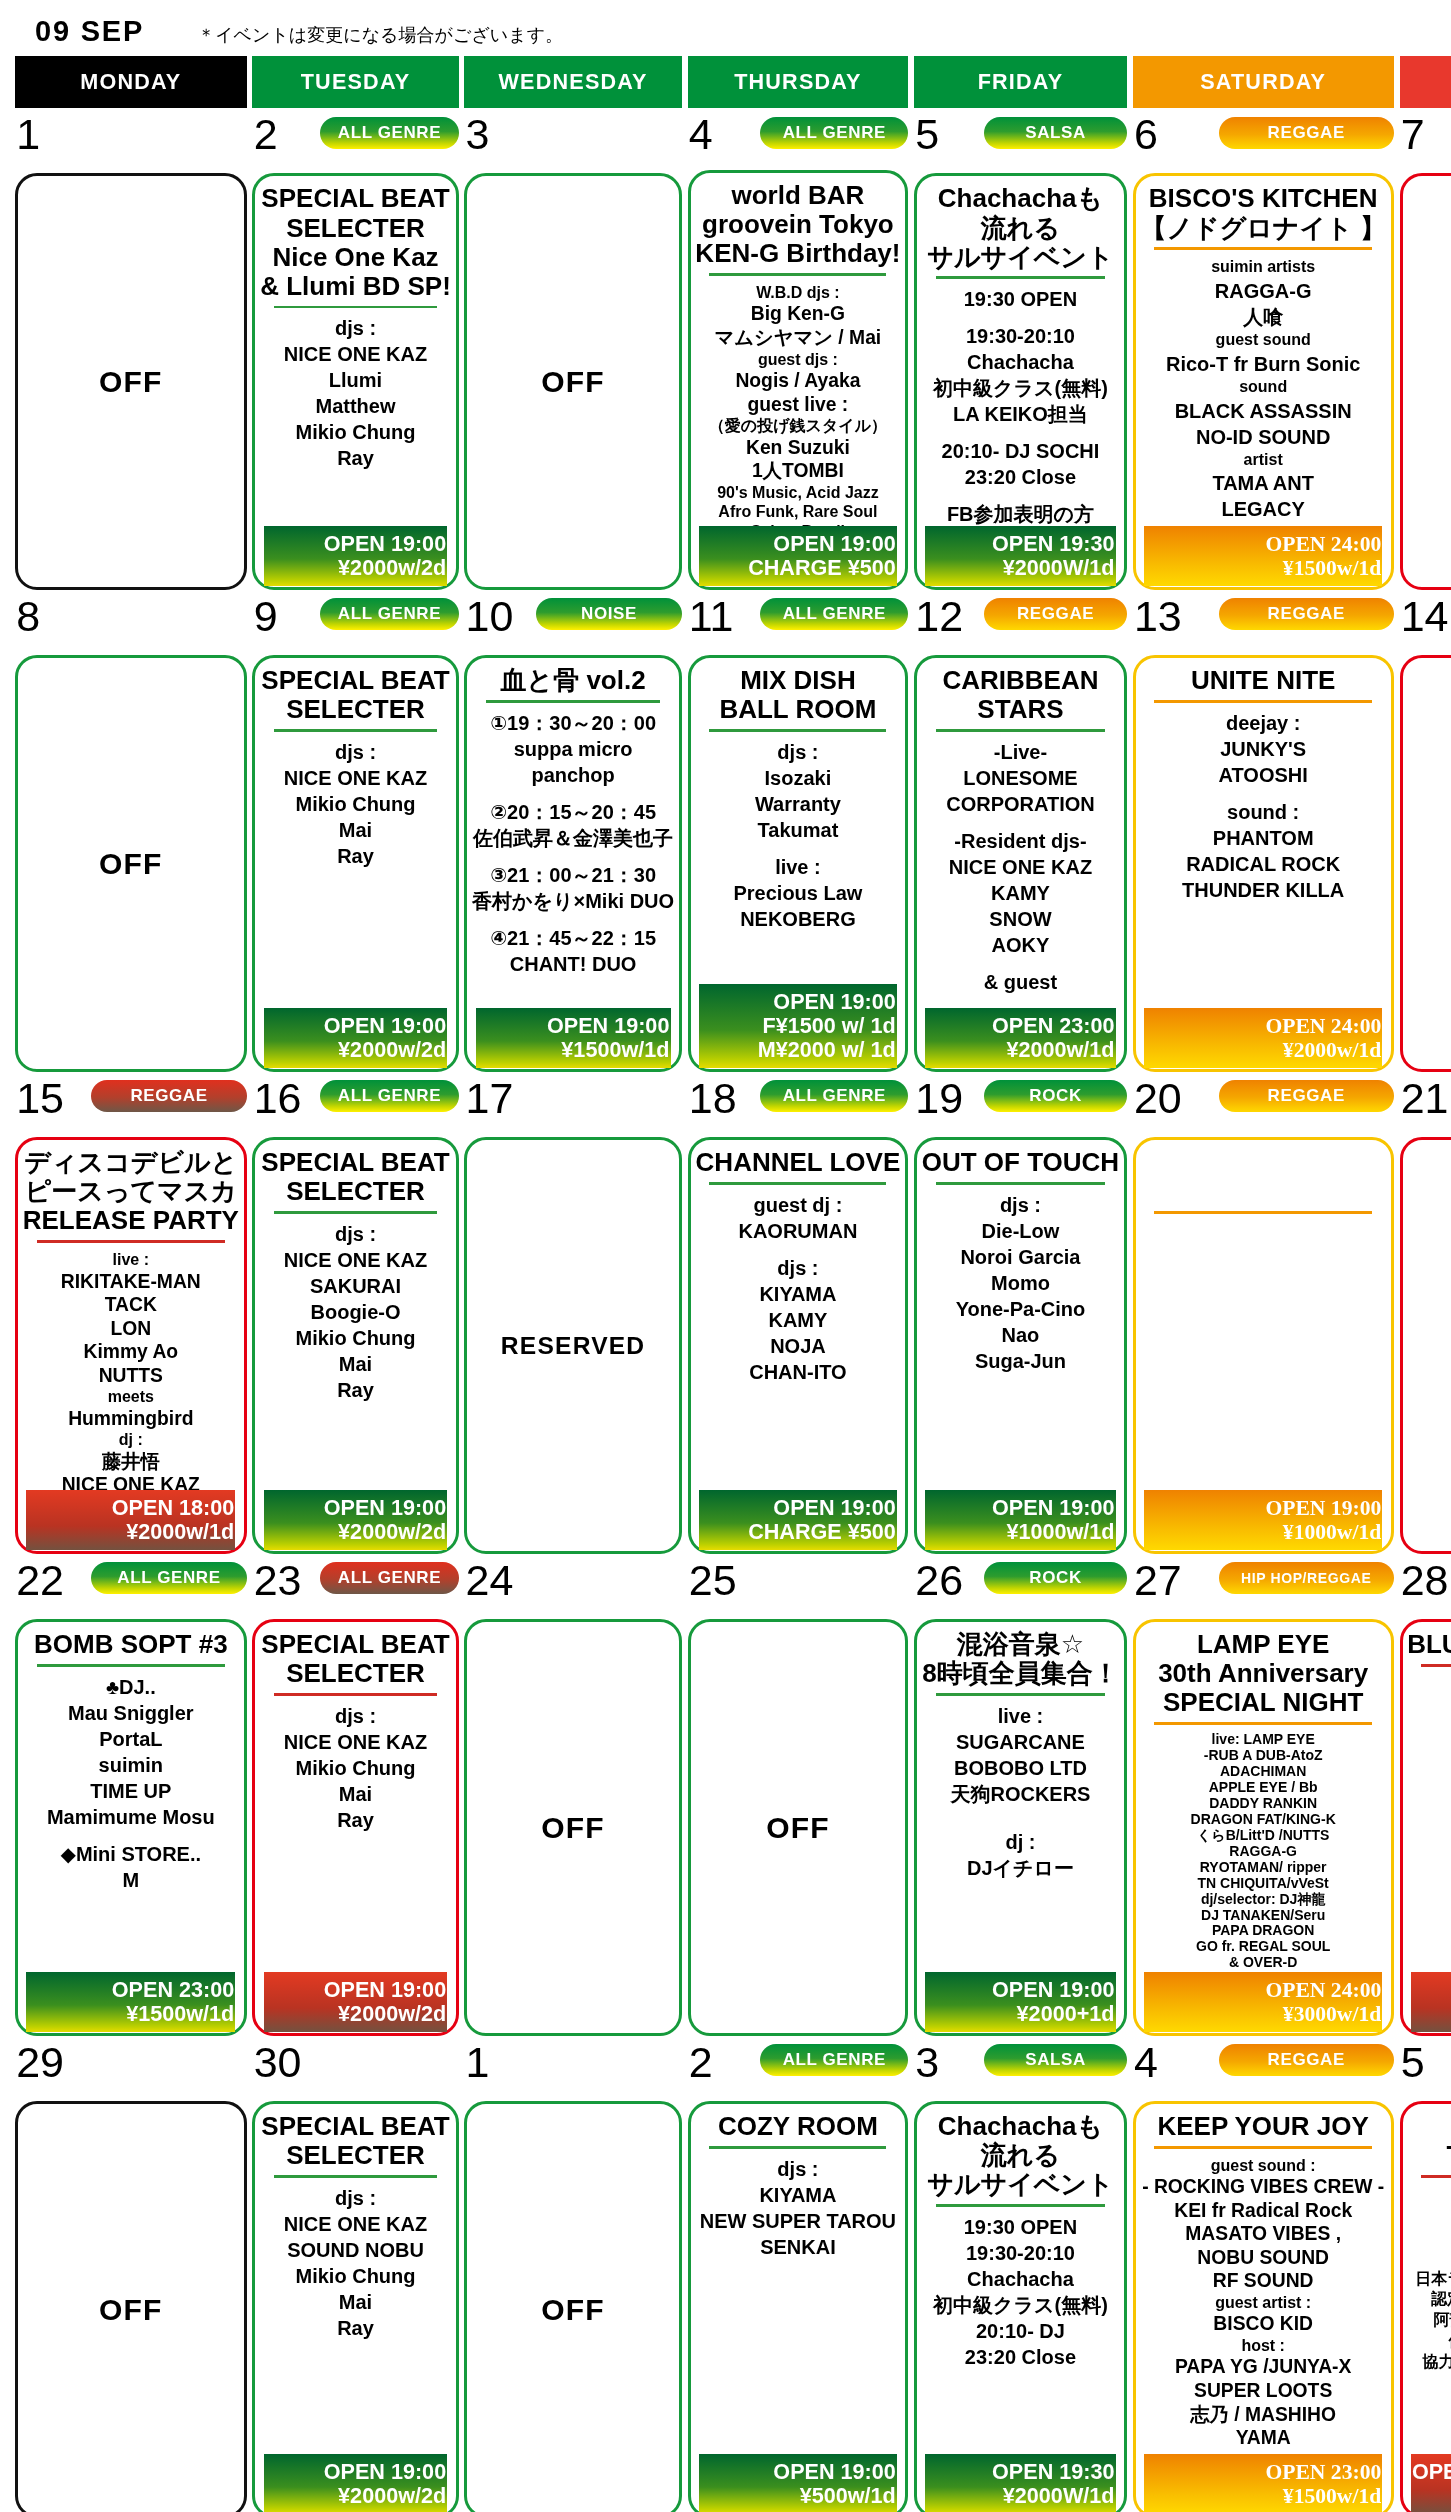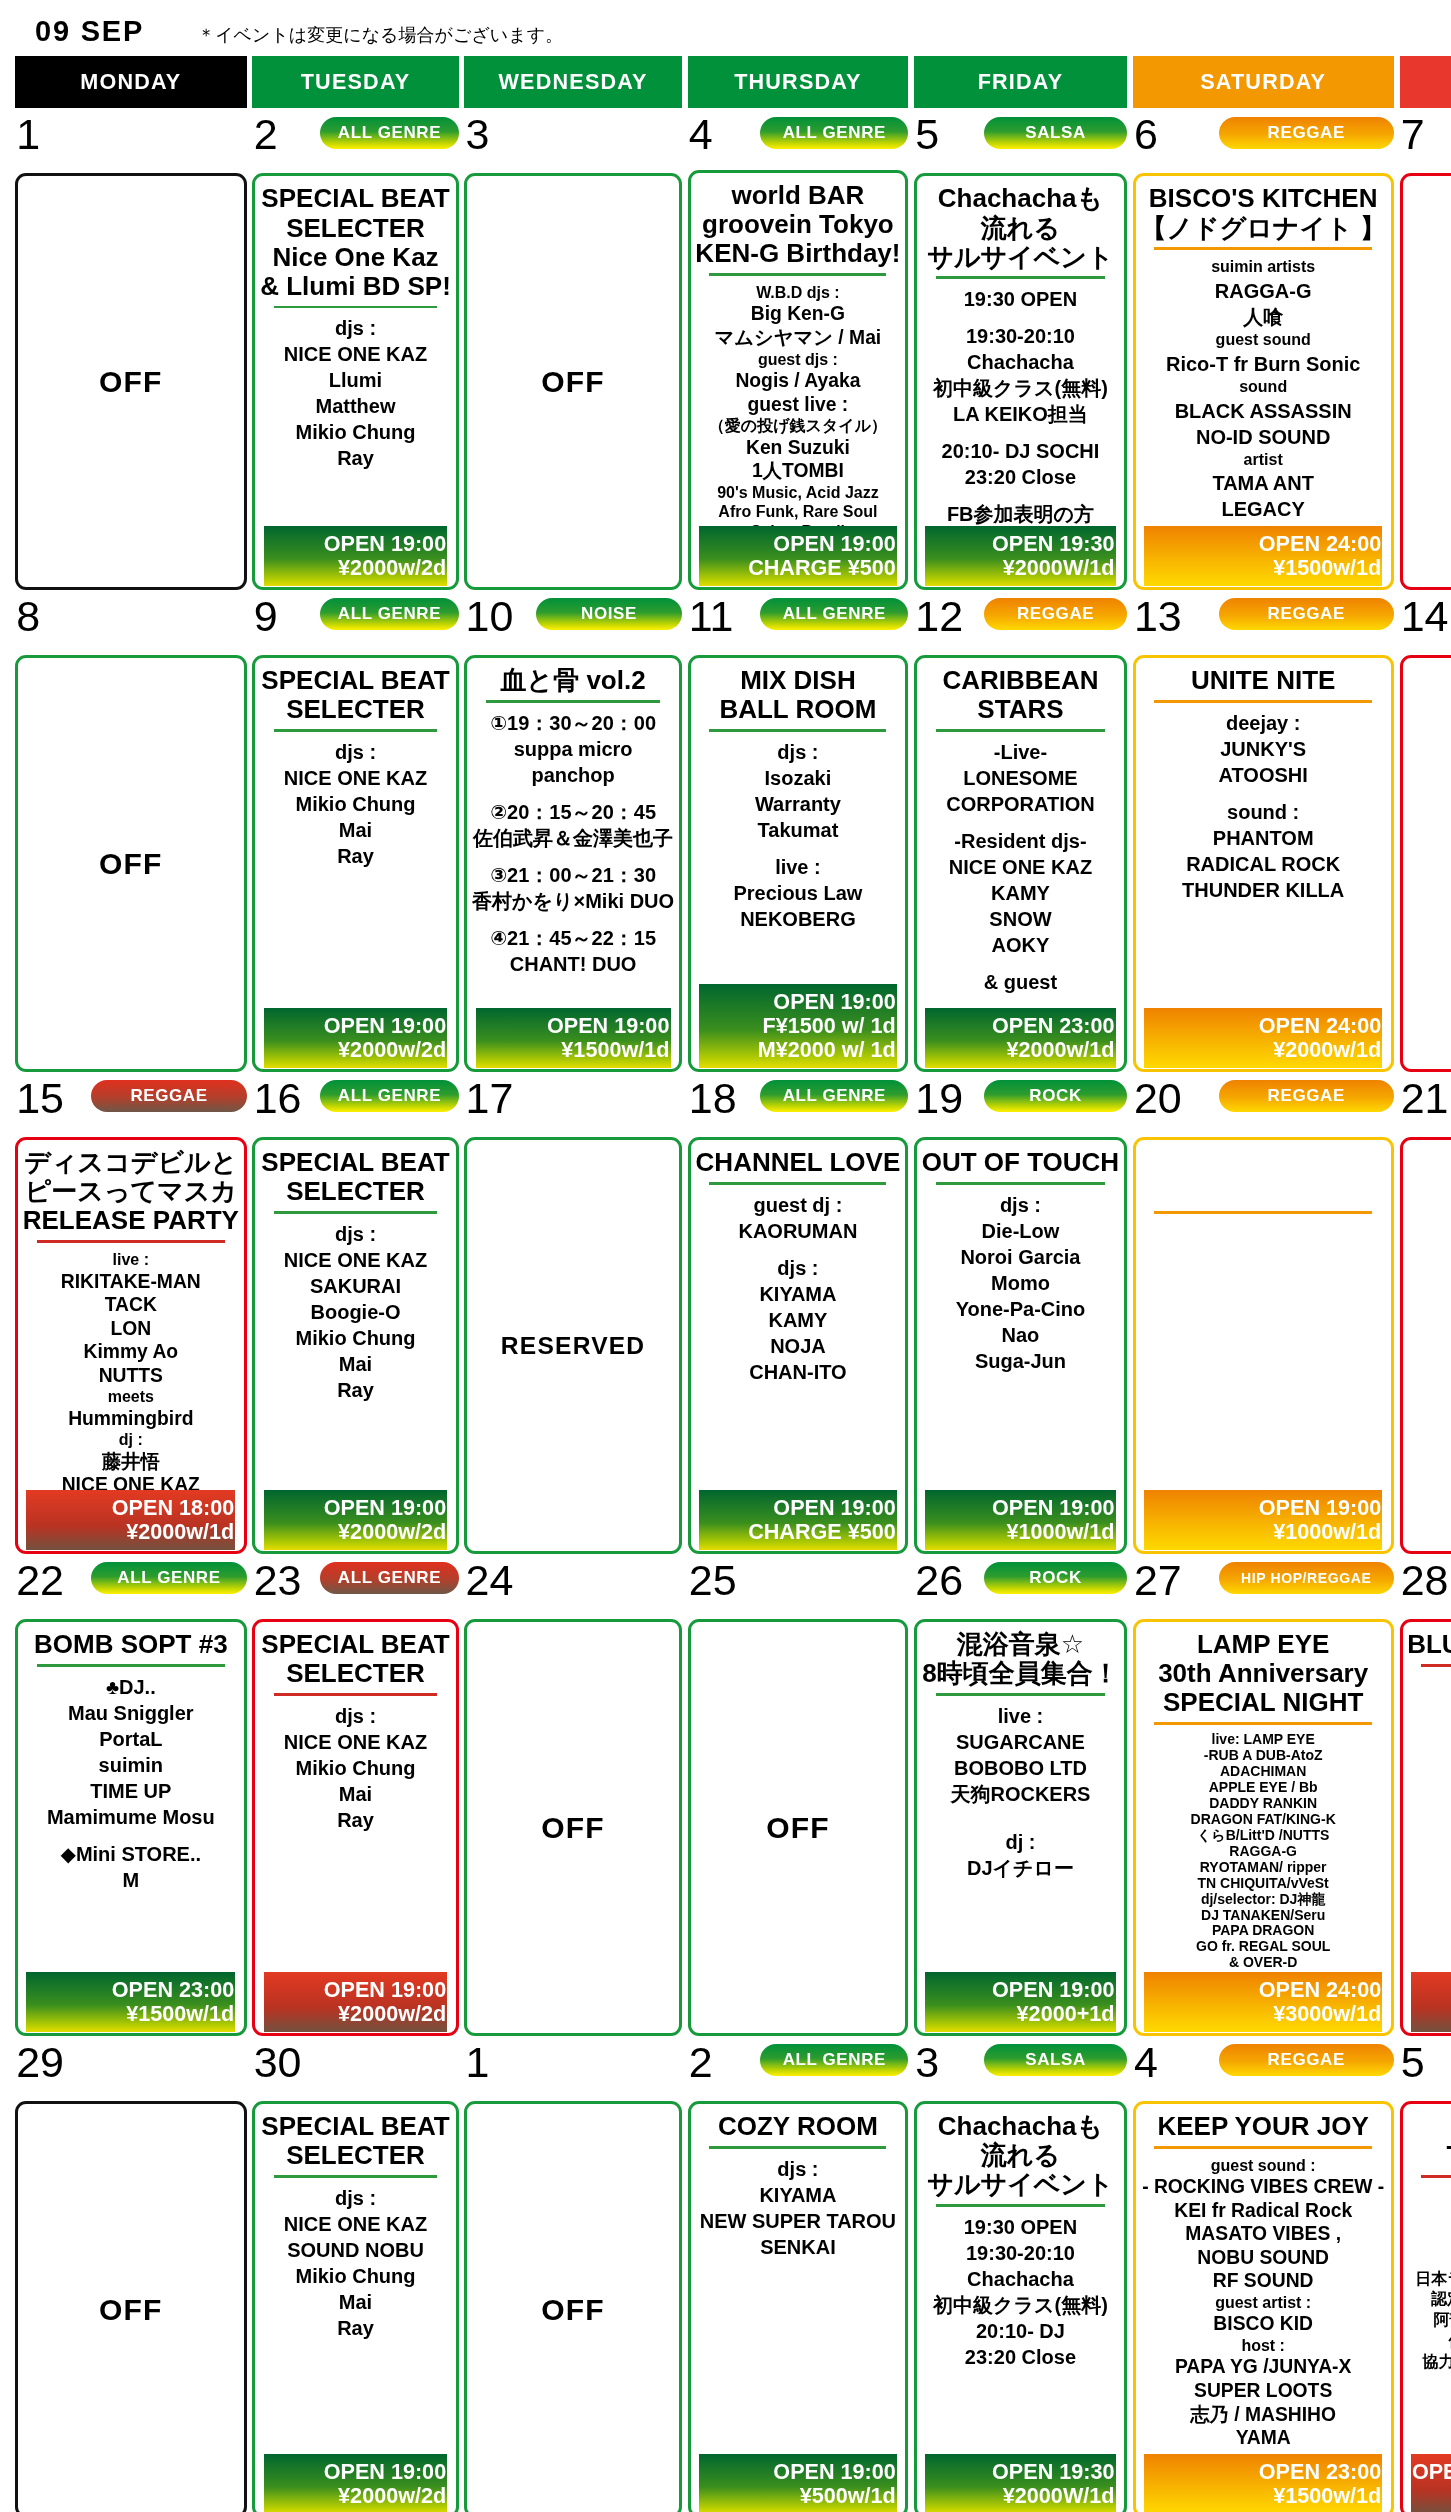--- a/index.html
+++ b/index.html
@@ -16,21 +16,21 @@
   .day{height:476px;display:flex;flex-direction:column;}
   .day-top{height:59px;display:flex;align-items:flex-start;}
   .num{font-size:43px;line-height:0.95;font-weight:400;padding-left:1.2px;}
   .badge{margin-left:auto;margin-top:2.3px;width:67%;height:32px;border-radius:16.4px;
          display:flex;align-items:center;justify-content:center;color:#fff;font-weight:bold;
          font-size:17px;letter-spacing:0.6px;white-space:nowrap;}
   .badge.long{font-size:14px;}
   .badge.green{background:linear-gradient(180deg,#00913a 0%,#2d9c2e 45%,#c3d600 82%,#fff000 100%);}
   .badge.orange{background:linear-gradient(180deg,#ef8200 0%,#f5a700 55%,#ffd800 100%);}
   .badge.red{background:linear-gradient(180deg,#e0301e 0%,#b2402c 55%,#6e5747 100%);}
-  .card{flex:1;border:3.5px solid #00913a;border-radius:11px;background:#fff;display:flex;
+  .card{flex:1;border:3.5px solid #00913a;border-radius:22px;background:#fff;display:flex;
         flex-direction:column;padding:8.2px 4.7px 7px;position:relative;}
   .card.green{border-color:#169a3c}.card.yellow{border-color:#f8c400}
   .card.red{border-color:#e60012}.card.black{border-color:#111}
   .title{text-align:center;font-weight:bold;font-size:26px;line-height:1.12;}
   .tl{white-space:nowrap;}
   .tl:empty{height:1.12em;}
   .rule{height:2.9px;margin:4.7px 14px 7px;background:#2f9a3d;}
   .rule.green{background:#2f9a3d}.rule.orange{background:#f39800}.rule.red{background:#cf2b24}
   .body{text-align:center;font-weight:bold;font-size:20px;line-height:1.3;}
   .body.sm{font-size:16px;line-height:1.22;}
@@ -41,21 +41,21 @@
   .bl:empty{height:0.55em;}
   .bl.sm{font-size:16px;}
   .bl.lg{font-size:19.3px;}
   .center-text{flex:1;display:flex;align-items:center;justify-content:center;
                font-size:30px;font-weight:bold;letter-spacing:1.2px;}
   .center-text.mid{font-size:24.6px;}
   .footer{position:absolute;left:8.2px;right:8.2px;bottom:1px;padding:5.9px 1.2px;color:#fff;
           font-weight:bold;font-size:21.6px;line-height:1.12;text-align:right;}
   .footer div{white-space:nowrap;}
   .footer.green{background:linear-gradient(180deg,#00662e 0%,#3b8f1e 55%,#b9cf00 90%,#e6dc00 100%);}
-  .footer.orange{background:linear-gradient(180deg,#ef8200 0%,#f8b800 60%,#ffd900 100%);}
+  .footer.orange{background:linear-gradient(180deg,#ef8200 0%,#f8b800 60%,#ffd900 100%);font-family:Liberation Serif, serif;}
   .footer.red{background:linear-gradient(180deg,#e33a22 0%,#b93322 60%,#74513f 100%);}
 </style>
 </head>
 <body>
 
 <div class="page">
   <div class="top">
     <span class="month">09  SEP</span>
     <span class="note">＊イベントは変更になる場合がございます。</span>
   </div>

